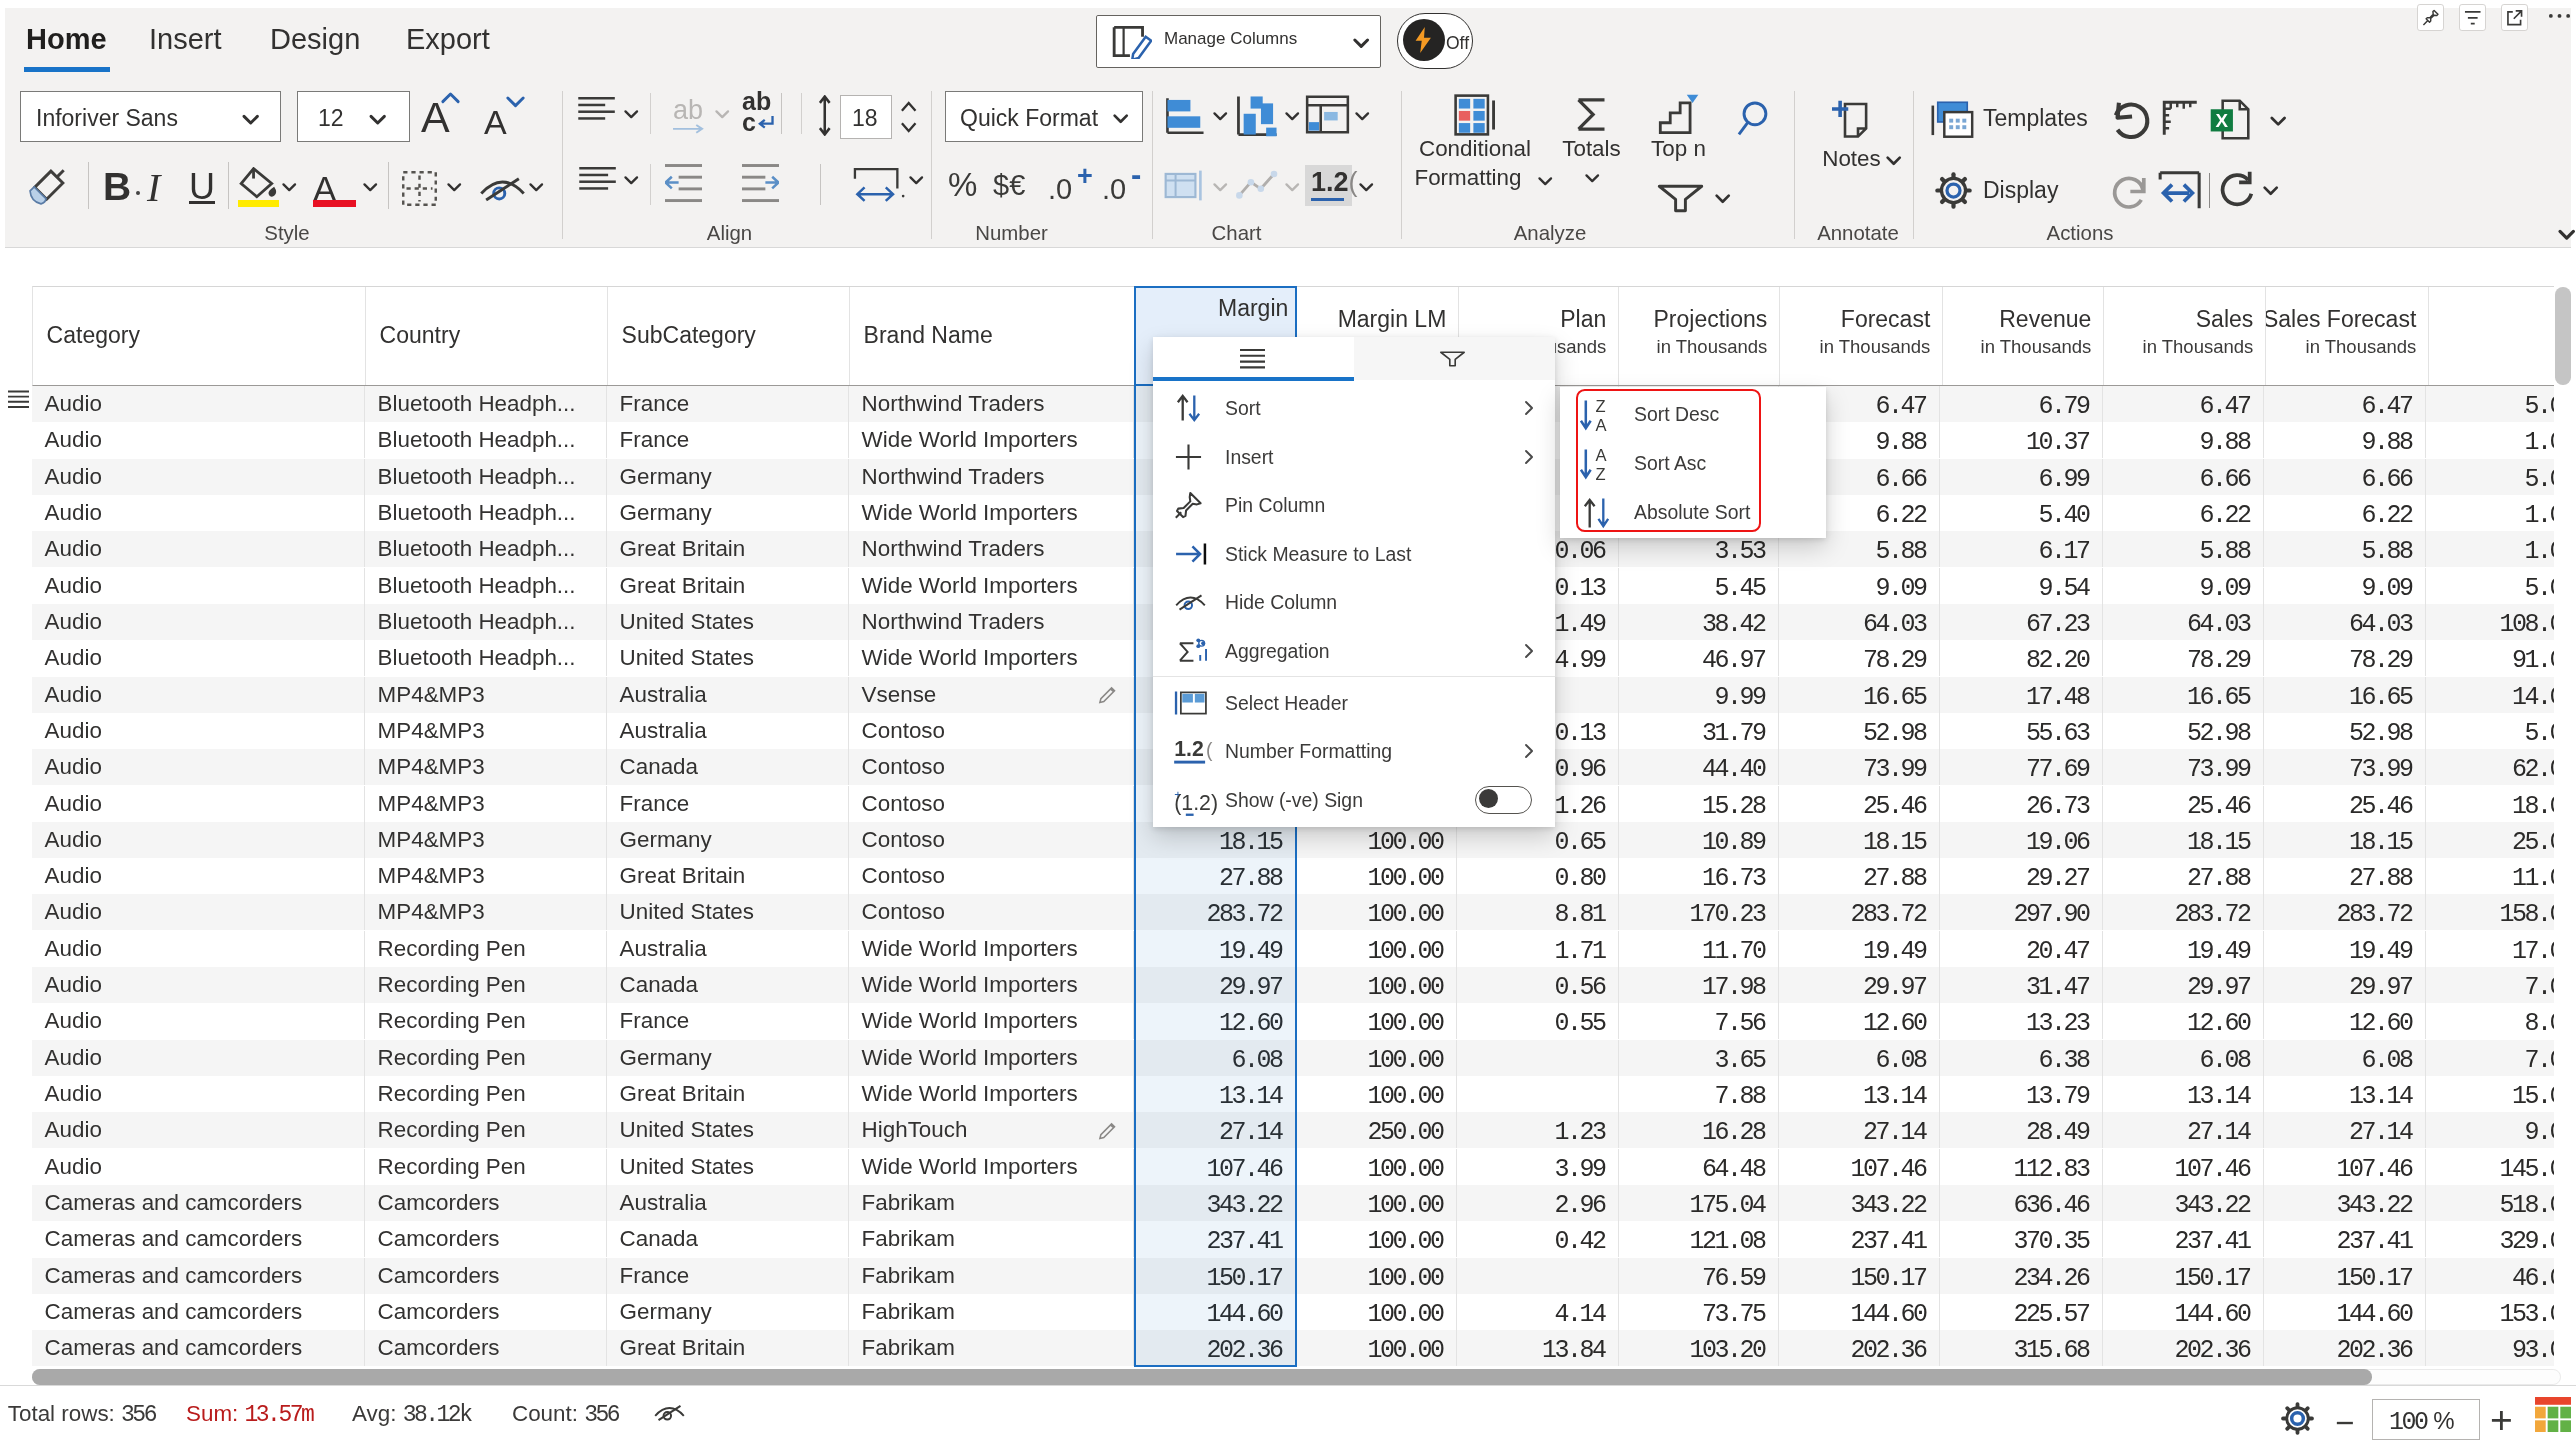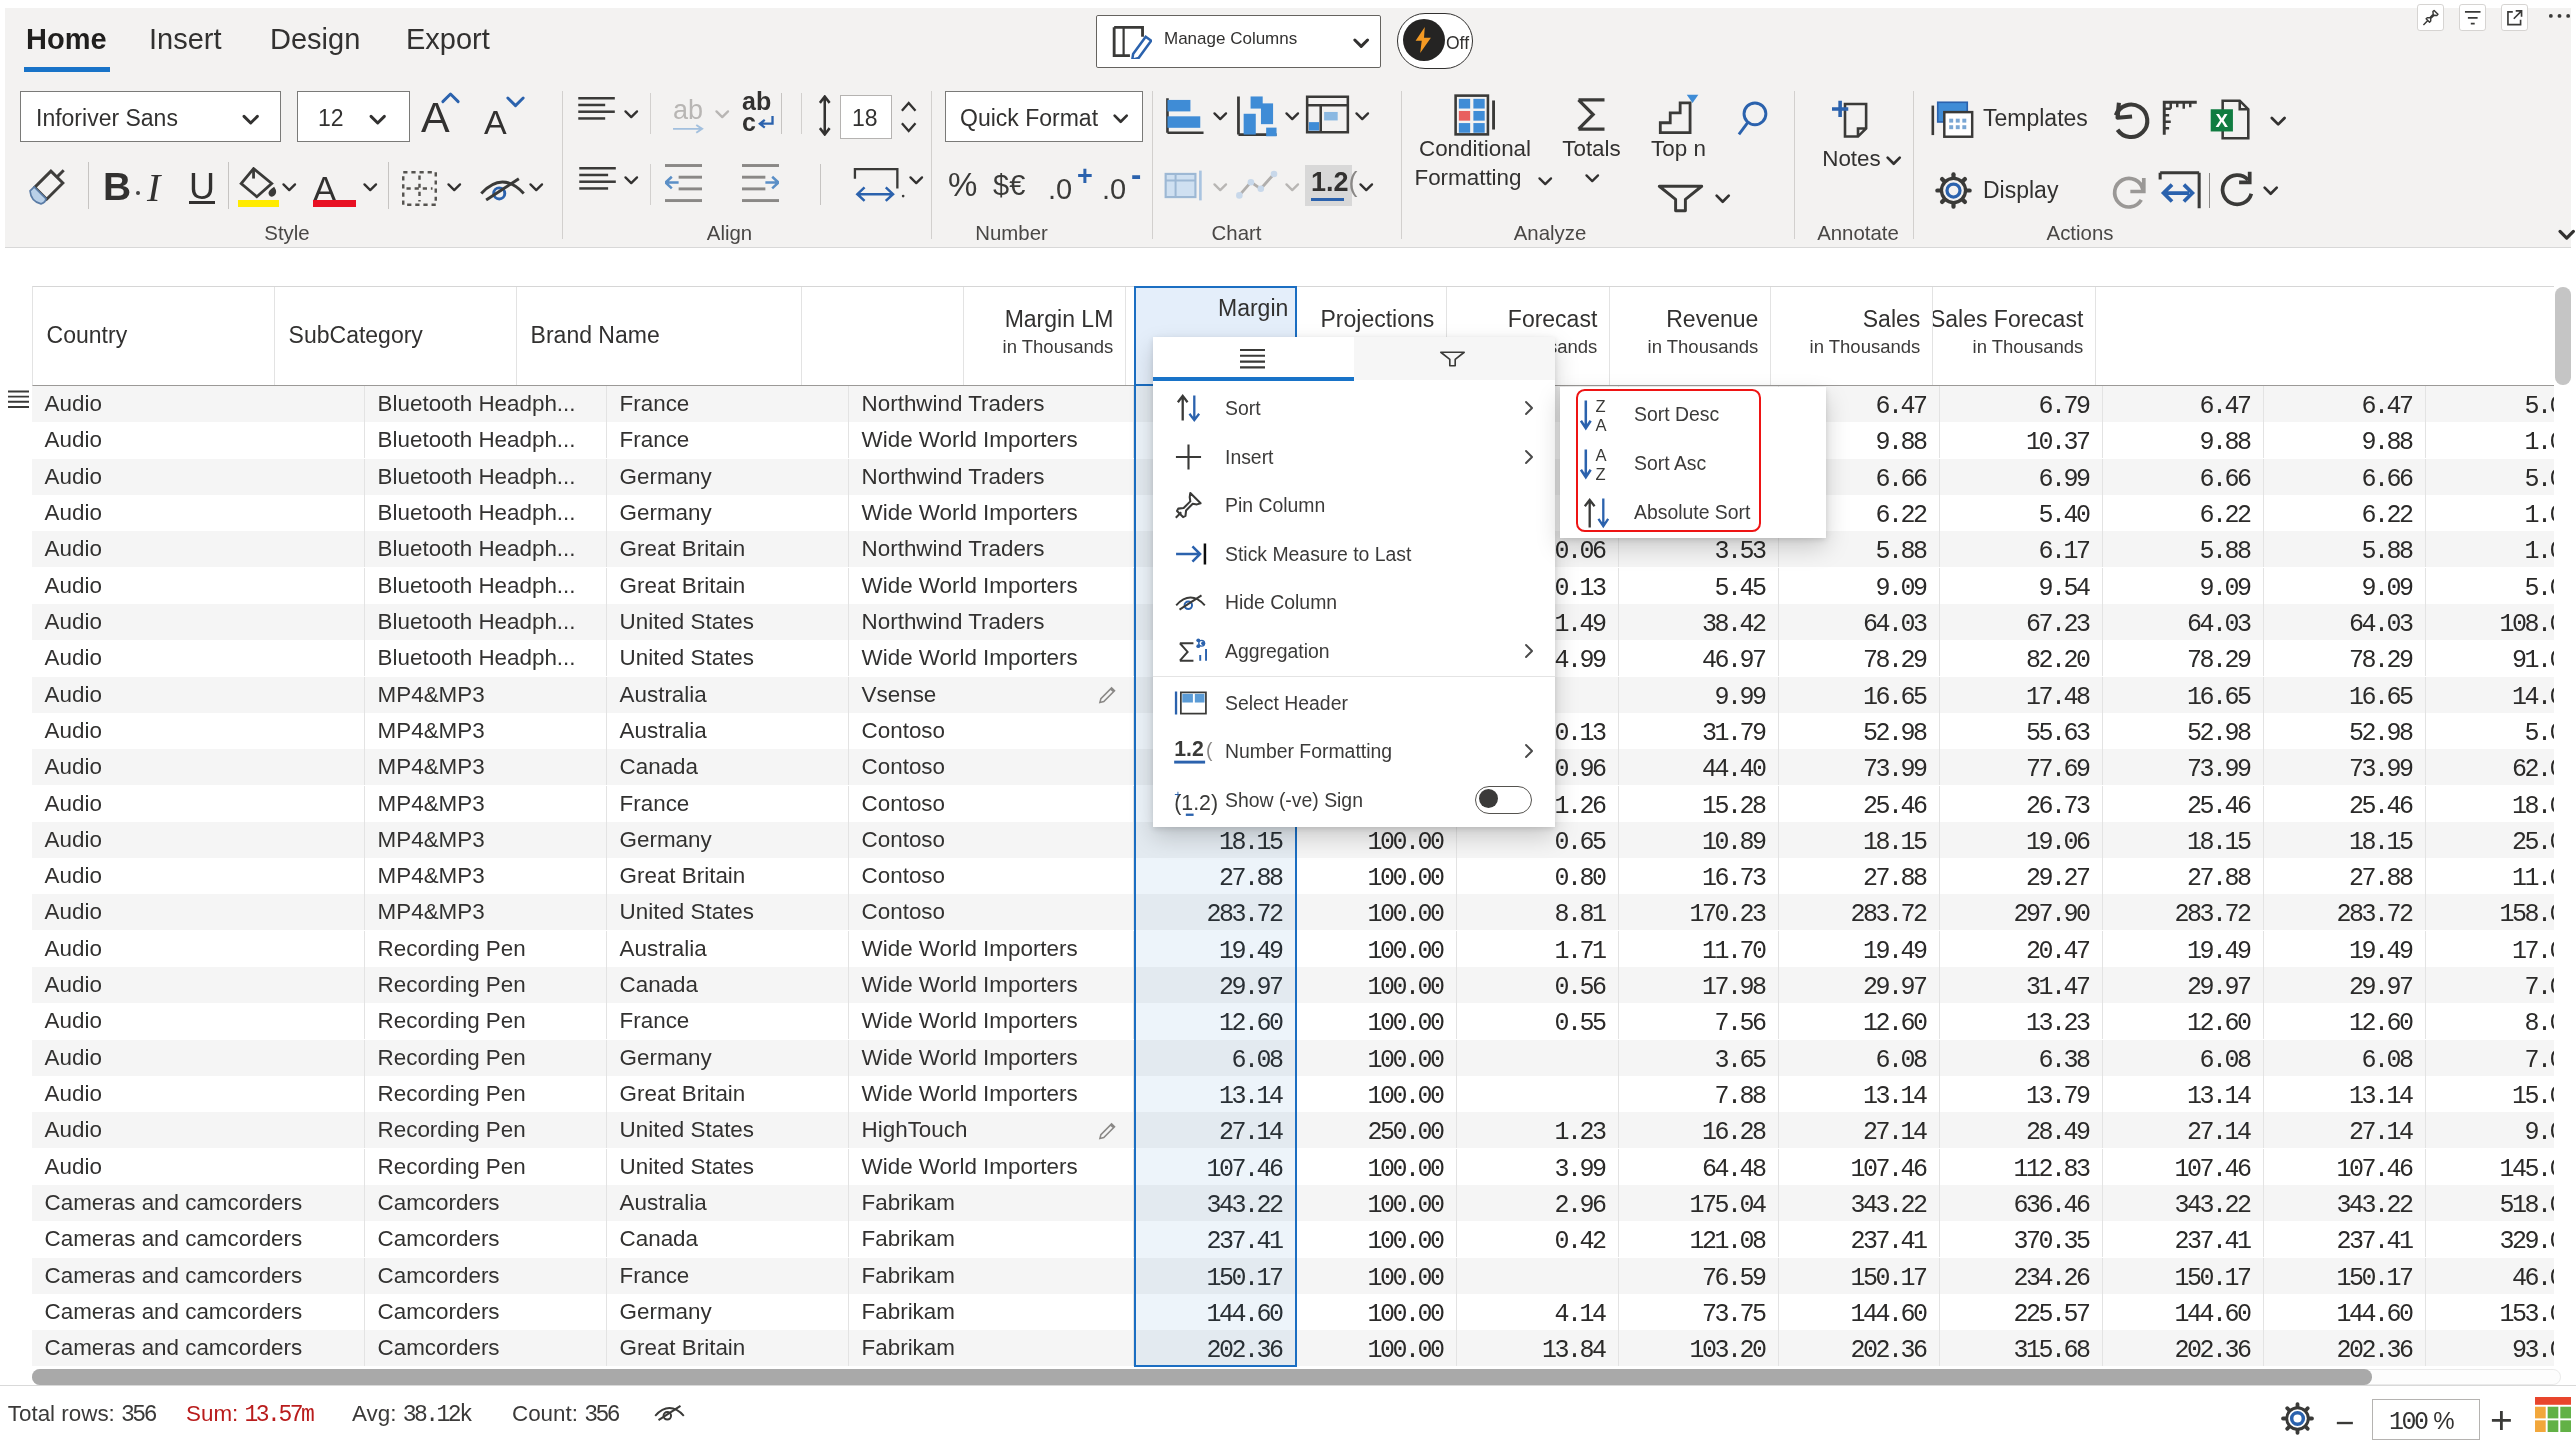--- a/index.html
+++ b/index.html
@@ -359,20 +359,23 @@
   </svg>
 <svg class="ab" style="left:2506px;top:8.7px" width="17.5" height="17.5" viewBox="0 0 18 18">
 <path d="M7 3 H2 V16 H15 V11 M10 2 H16 V8 M16 2 L8 10" fill="none" stroke="#3a3a38" stroke-width="1.7"></path>
   </svg>
 <svg class="ab" style="left:2547px;top:11.7px" width="25" height="7.8" viewBox="0 0 26 8">
     <circle cx="4" cy="4" r="2" fill="#3a3a38"></circle>
     <circle cx="13" cy="4" r="2" fill="#3a3a38"></circle>
     <circle cx="22" cy="4" r="2" fill="#3a3a38"></circle>
   </svg>
 <div class="ab" style="left:32px;top:286px;width:2522px;height:100px;background:#fff;border-top:1px solid #d6d6d6;border-left:1px solid #e3e3e3;border-bottom:1.9px solid #9b9997;display:flex;overflow:hidden">
+<div class="hc" style="width:333px">
+      <div style="position:absolute;left:13.6px;top:35px;font-size:23px;color:#323130">Category</div>
+    </div>
 <div class="hc" style="width:242px">
       <div style="position:absolute;left:13.6px;top:35px;font-size:23px;color:#323130">Country</div>
     </div>
 <div class="hc" style="width:242px">
       <div style="position:absolute;left:13.6px;top:35px;font-size:23px;color:#323130">SubCategory</div>
     </div>
 <div class="hc" style="width:285px">
       <div style="position:absolute;left:13.6px;top:35px;font-size:23px;color:#323130">Brand Name</div>
     </div>
 <div class="hc" style="width:162px;">

